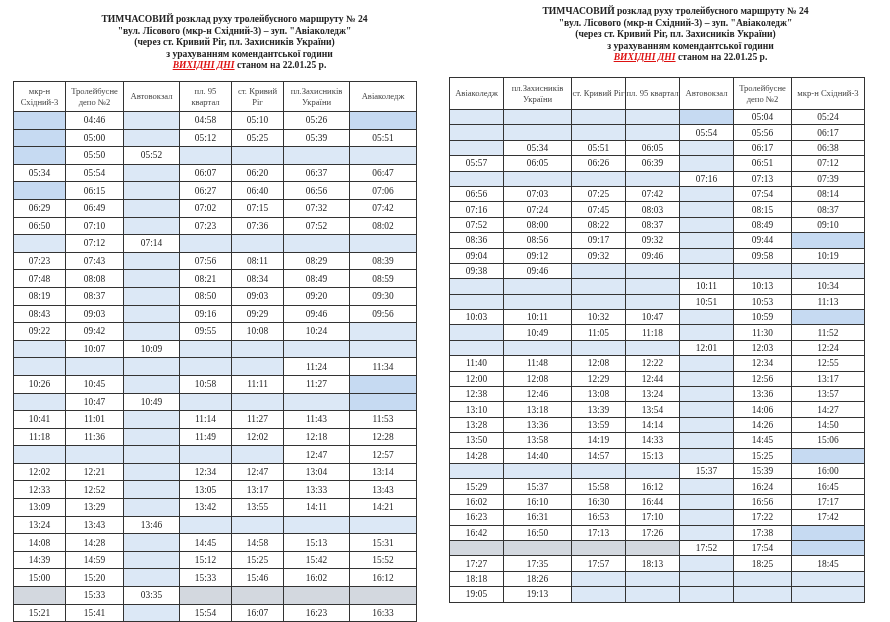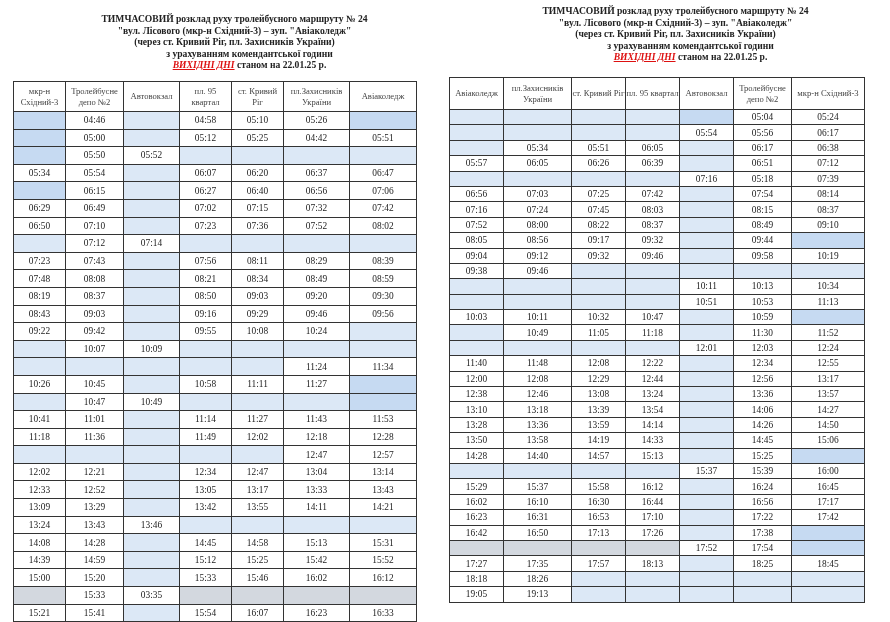--- a/index.html
+++ b/index.html
@@ -67,21 +67,21 @@
           <td>05:10</td>
           <td>05:26</td>
           <td class="m"></td>
         </tr>
         <tr>
           <td class="m"></td>
           <td>05:00</td>
           <td class="b"></td>
           <td>05:12</td>
           <td>05:25</td>
-          <td>04:42</td>
+          <td>05:39</td>
           <td>05:51</td>
         </tr>
         <tr>
           <td class="m"></td>
           <td>05:50</td>
           <td>05:52</td>
           <td class="b"></td>
           <td class="b"></td>
           <td class="b"></td>
           <td class="b"></td>
@@ -389,21 +389,21 @@
           <td class="b"></td>
           <td>06:51</td>
           <td>07:12</td>
         </tr>
         <tr>
           <td class="b"></td>
           <td class="b"></td>
           <td class="b"></td>
           <td class="b"></td>
           <td>07:16</td>
-          <td>05:18</td>
+          <td>07:13</td>
           <td>07:39</td>
         </tr>
         <tr>
           <td>06:56</td>
           <td>07:03</td>
           <td>07:25</td>
           <td>07:42</td>
           <td class="b"></td>
           <td>07:54</td>
           <td>08:14</td>
@@ -420,21 +420,21 @@
         <tr>
           <td>07:52</td>
           <td>08:00</td>
           <td>08:22</td>
           <td>08:37</td>
           <td class="b"></td>
           <td>08:49</td>
           <td>09:10</td>
         </tr>
         <tr>
-          <td>08:05</td>
+          <td>08:36</td>
           <td>08:56</td>
           <td>09:17</td>
           <td>09:32</td>
           <td class="b"></td>
           <td>09:44</td>
           <td class="m"></td>
         </tr>
         <tr>
           <td>09:04</td>
           <td>09:12</td>

